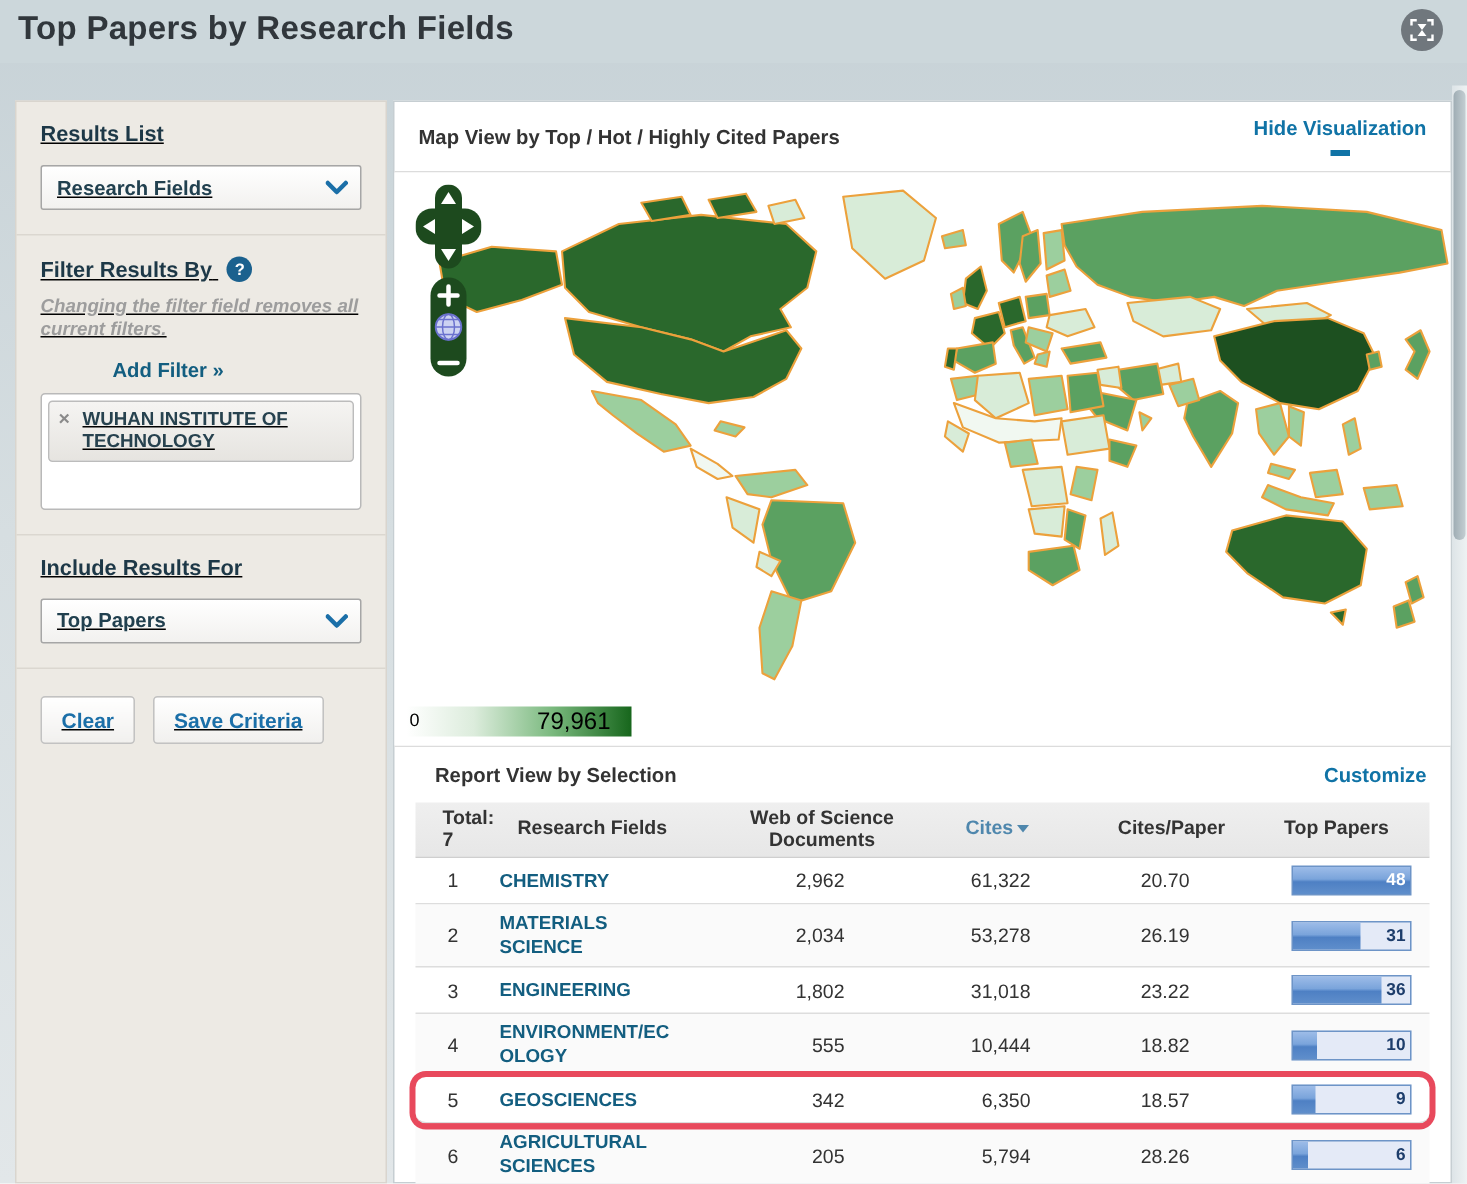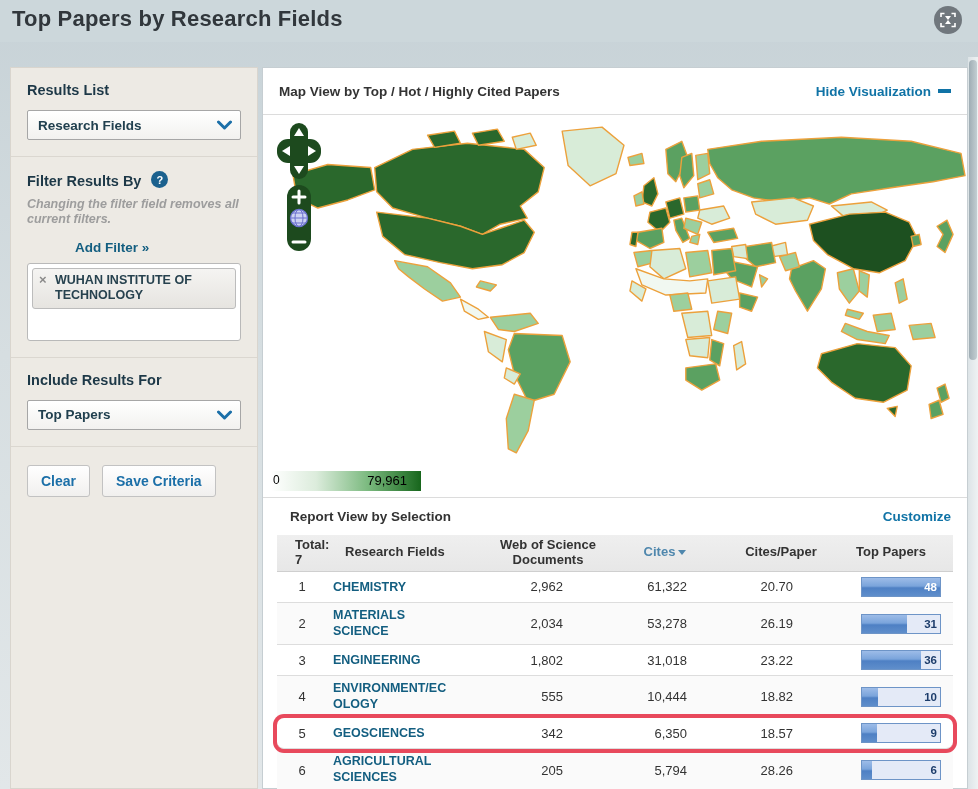--- a/index.html
+++ b/index.html
@@ -9,21 +9,21 @@
     background:linear-gradient(180deg,#c7d2d7 0%,#d6dee1 45%,#e2e7e9 100%);
     position:relative;
   }
   
   .top-header { position:absolute; left:0; top:0; width:978px; height:42px; background:#ccd7db; }
   .page-title { position:absolute; left:12px; top:6px; font-size:22px; font-weight:bold; color:#31373c; letter-spacing:.2px; }
   .timer-btn { position:absolute; right:16px; top:6px; width:28px; height:28px; border-radius:50%;
     background:#70777d; display:flex; align-items:center; justify-content:center; cursor:pointer; }
   
   .sidebar { position:absolute; left:10px; top:67px; width:248px; height:722px;
-    background:#edeae4; border:1px solid #d9d5ce; }
+    background:#edeae4; border:1px solid #d9d5ce;text-decoration:underline; }
   .sb-section { padding:14px 16px 16px 16px; border-bottom:1px solid #dbd7d0; }
   .sb-section.no-border { border-bottom:none; }
   .sb-heading { font-size:14.5px; font-weight:bold; color:#1d3847; margin-bottom:12px; }
   .select-box { height:30px; background:linear-gradient(180deg,#ffffff,#f2f1ef); border:1px solid #a6a6a6;
     border-radius:2px; display:flex; align-items:center; justify-content:space-between; padding:0 8px 0 10px; cursor:pointer; }
   .select-label { font-size:13.5px; font-weight:bold; color:#21404f; }
   .help-badge { display:inline-flex; width:17px; height:17px; border-radius:50%; background:#1b618e; color:#fff;
     font-size:11px; font-weight:bold; align-items:center; justify-content:center; vertical-align:2px; margin-left:6px; cursor:pointer; }
   .filter-note { font-size:12.5px; font-style:italic; font-weight:bold; color:#9d9d9d; line-height:1.25; margin-bottom:10px; }
   .add-filter { font-size:13.5px; font-weight:bold; color:#135e80; cursor:pointer; display:inline-block; margin-bottom:8px;margin-left:48px; }
@@ -32,29 +32,29 @@
     padding:4px 6px 5px 22px; position:relative; font-size:12.5px; font-weight:bold; color:#27424f; line-height:1.2; cursor:pointer; }
   .chip-x { position:absolute; left:6px; top:3px; color:#8a8a8a; font-size:13px; font-weight:bold; cursor:pointer; }
   .btn-row { display:flex; gap:12px; padding-top:4px; }
   .sb-btn { background:linear-gradient(180deg,#ffffff,#f1f0ee); border:1px solid #c2c2c2; border-radius:3px;
     font-family:"Liberation Sans",sans-serif; font-size:14px; font-weight:bold; color:#1b6fa8; padding:7px 13px; cursor:pointer; }
   
   .main-panel { position:absolute; left:262px; top:67px; width:706px; height:722px; background:#fff; border:1px solid #c6ced2; }
   .viz-header { height:47px; display:flex; align-items:center; justify-content:space-between; padding:0 16px;
     border-bottom:1px solid #dcdcdc; }
   .viz-title { font-size:13.5px; font-weight:bold; color:#333; }
-  .blue-link { font-size:13.5px; font-weight:bold; color:#1073a6; cursor:pointer; display:flex; align-items:center; gap:7px; }
+  .blue-link { font-size:13.5px; font-weight:bold; color:#1073a6; cursor:pointer; display:flex; align-items:center; gap:7px;flex-direction:column; }
   .minus-glyph { width:13px; height:4px; background:#1073a6; display:inline-block; }
   .map-area { position:relative; height:382px; background:#fff; }
   .map-svg { position:absolute; left:0; top:4px; width:704px; height:344px; }
   .map-controls { position:absolute; left:14px; top:8px; width:44px; height:132px; }
   .legend { position:absolute; left:8px; top:356px; width:150px; height:20px;
     background:linear-gradient(90deg,#ffffff 0%,#dcecdc 30%,#7ab97e 65%,#17661c 100%); }
   .legend-min { position:absolute; left:2px; top:2px; font-size:12px; color:#000; }
-  .legend-max { position:absolute; right:14px; top:2px; font-size:13px; color:#000; }
+  .legend-max { position:absolute; right:14px; top:2px; font-size:16px; color:#000; }
   
   .report-header { height:38px; display:flex; align-items:center; justify-content:space-between; padding:0 16px;
     border-top:1px solid #dcdcdc; }
   .report-title { font-size:13.5px; font-weight:bold; color:#333;margin-left:11px; }
   .rpt-table { padding:0 14px; }
   .thead { display:flex; align-items:center; background:linear-gradient(180deg,#efefef,#e7e7e7);
     border-bottom:1px solid #cfcfcf; min-height:36px; padding:3px 12px; }
   .th { font-size:13px; font-weight:bold; color:#333; text-align:center; line-height:1.15; }
   .col-rank { width:50px; text-align:left; padding-left:6px; }
   .col-field { width:148px; text-align:left; padding-left:6px; }

